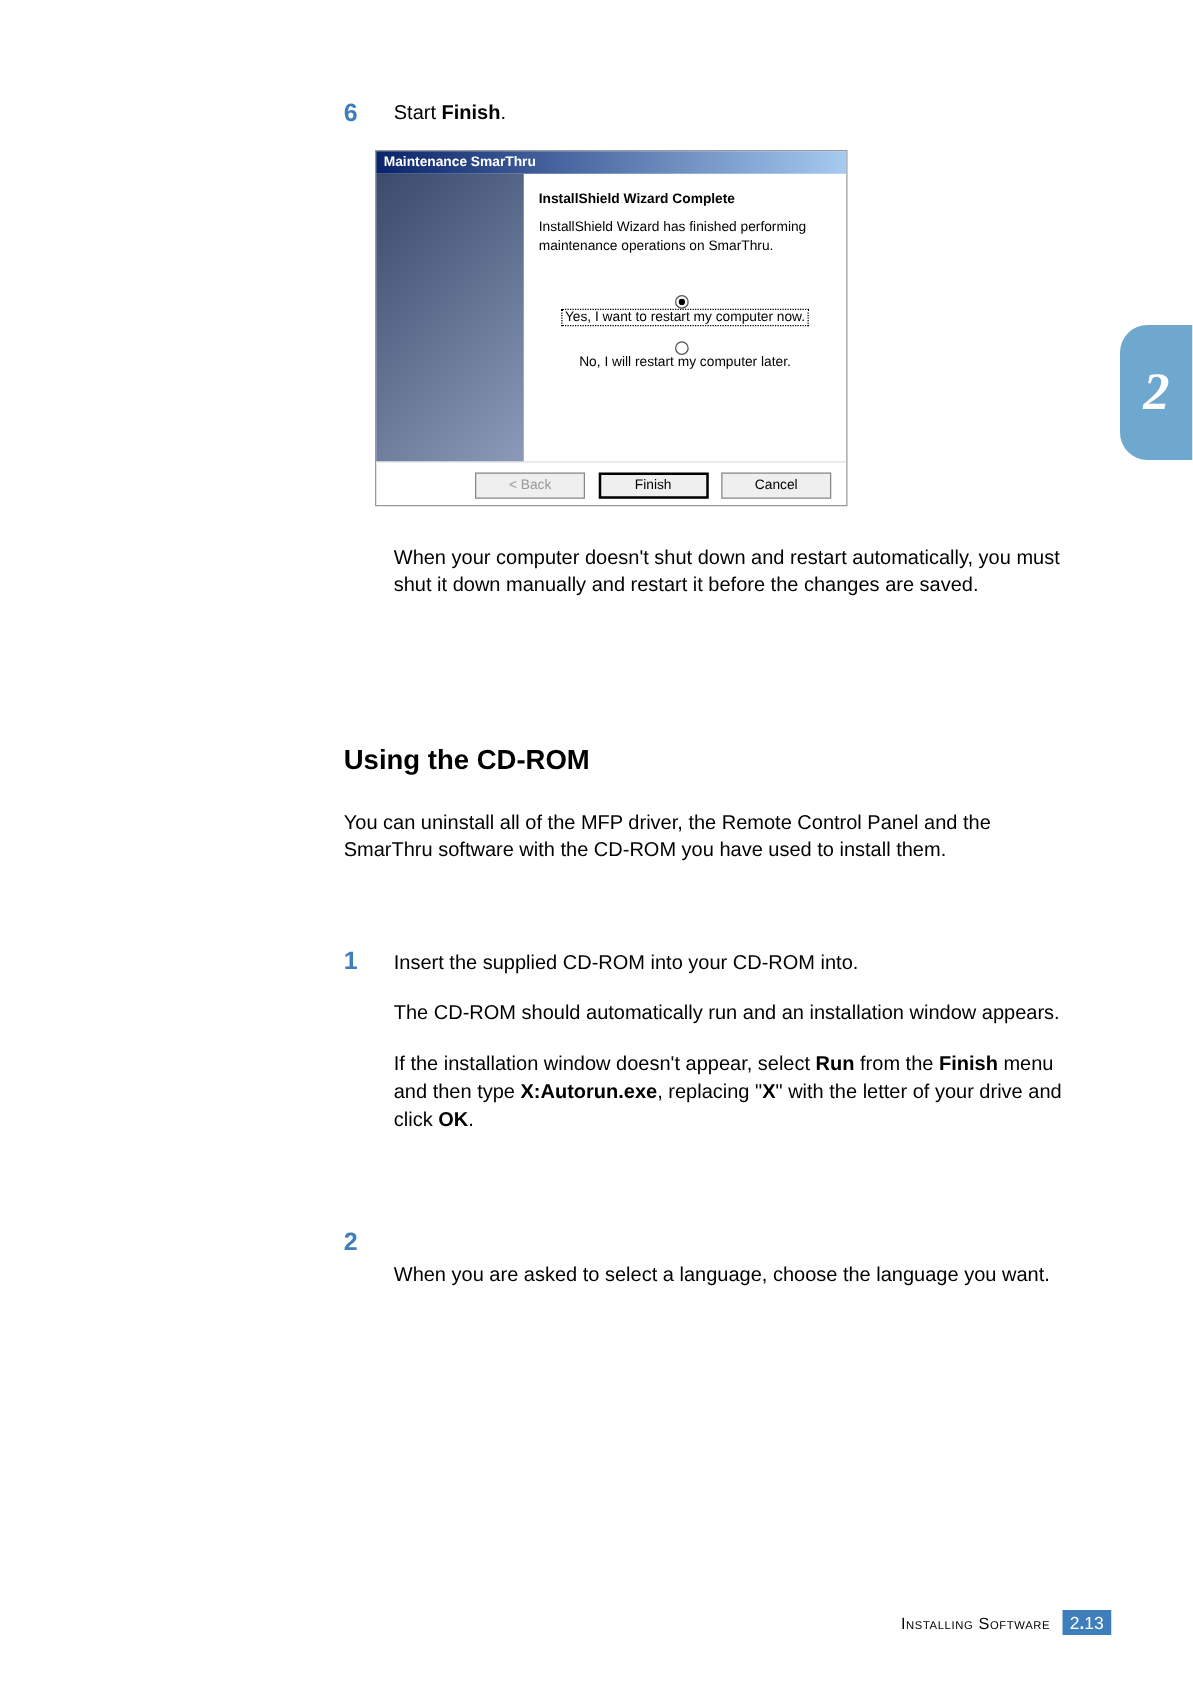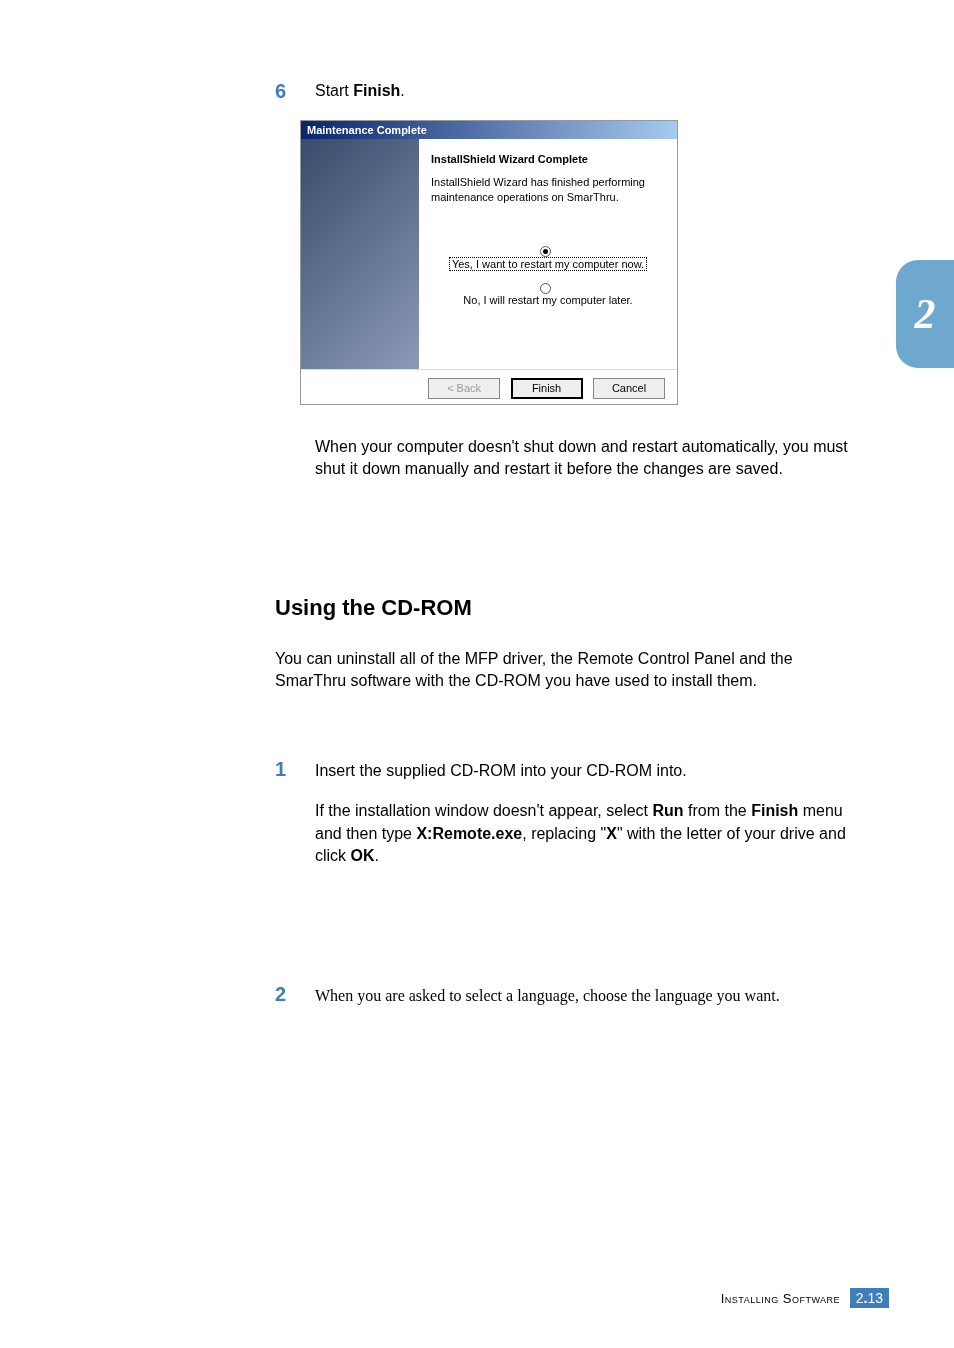--- a/index.html
+++ b/index.html
@@ -44,37 +44,37 @@
       width: 118px;
       background: linear-gradient(135deg, #3a4a6a 0%, #5a6a8a 40%, #8a9ab8 100%);
     }
     .dialog-main {
       flex: 1;
       padding: 14px 12px;
       font-size: 11px;
       color: #000;
     }
     .dialog-heading { font-weight: bold; font-size: 11px; margin-bottom: 10px; }
-    .dialog-para { margin-bottom: 40px; line-height: 1.4; }
+    .dialog-para { margin-bottom: 30px; line-height: 1.4; }
     .radio-row { display: flex; align-items: center; margin-bottom: 12px; flex-direction: column; }
     .radio-circle {
       width: 11px; height: 11px; border: 1px solid #555; border-radius: 50%;
       margin-right: 6px; display: flex; align-items: center; justify-content: center;
       background: #fff;
     }
     .radio-dot { width: 5px; height: 5px; background: #000; border-radius: 50%; }
     .radio-label-focus { border: 1px dotted #000; padding: 0 2px; }
     .dialog-footer {
       padding: 8px 12px;
       text-align: right;
       border-top: 1px solid #ddd;
     }
     .dlg-btn {
       display: inline-block;
-      width: 72px;
+      width: 88px;
       height: 21px;
       font-size: 11px;
       border: 1px solid #888;
       background: #efefef;
       margin-left: 6px;
       text-align: center;
       line-height: 19px;
       vertical-align: middle;
     }
     .dlg-btn.disabled { color: #999; background: #efefef; }
@@ -99,21 +99,21 @@
       top: 648px;
       left: 275px;
       width: 585px;
       font-size: 16px;
       line-height: 1.4;
     }
     .step1 { top: 758px; left: 275px; }
     .step1-block { position: absolute; top: 760px; left: 315px; width: 540px; font-size: 16px; line-height: 1.4; }
     .step1-block p { margin-bottom: 18px; }
     .step2 { top: 983px; left: 275px; }
-    .step2-text { position: absolute; top: 985px; left: 315px; width: 540px; font-size: 16px; line-height: 1.4; font-family: Liberation Serif, serif; }
+    .step2-text { position: absolute; top: 1010px; left: 315px; width: 540px; font-size: 16px; line-height: 1.4; }
     .chapter-tab {
       position: absolute;
       top: 260px;
       right: 0;
       width: 58px;
       height: 108px;
       background: #6fa8cf;
       border-radius: 22px 0 0 22px;
       color: #fff;
       font-size: 42px;
@@ -147,21 +147,21 @@
   </style>
 </head>
 <body>
 
 <div class="step-num step6">6</div>
 <div class="step6-text">
   <span>Start </span><span class="bold">Finish</span><span>.</span>
 </div>
 
 <div class="dialog">
-  <div class="dialog-titlebar">Maintenance Complete</div>
+  <div class="dialog-titlebar">Maintenance SmarThru</div>
   <div class="dialog-body">
     <div class="dialog-sidebar"></div>
     <div class="dialog-main">
       <div class="dialog-heading">InstallShield Wizard Complete</div>
       <div class="dialog-para">InstallShield Wizard has finished performing maintenance operations on SmarThru.</div>
       <div class="radio-row">
         <span class="radio-circle">
             <span class="radio-dot"></span>
           </span>
         <span class="radio-label-focus">Yes, I want to restart my computer now.</span>
@@ -181,22 +181,23 @@
 
 <div class="para-after-dialog">When your computer doesn't shut down and restart automatically, you must shut it down manually and restart it before the changes are saved.</div>
 
 <div class="section-heading">Using the CD-ROM</div>
 
 <div class="section-intro">You can uninstall all of the MFP driver, the Remote Control Panel and the SmarThru software with the CD-ROM you have used to install them.</div>
 
 <div class="step-num step1">1</div>
 <div class="step1-block">
   <p>Insert the supplied CD-ROM into your CD-ROM into.</p>
+  <p>The CD-ROM should automatically run and an installation window appears.</p>
   <p>
-    <span>If the installation window doesn't appear, select </span><span class="bold">Run</span><span> from the </span><span class="bold">Finish</span><span> menu and then type </span><span class="bold">X:Remote.exe</span><span>, replacing "</span><span class="bold">X</span><span>" with the letter of your drive and click </span><span class="bold">OK</span><span>.</span>
+    <span>If the installation window doesn't appear, select </span><span class="bold">Run</span><span> from the </span><span class="bold">Finish</span><span> menu and then type </span><span class="bold">X:Autorun.exe</span><span>, replacing "</span><span class="bold">X</span><span>" with the letter of your drive and click </span><span class="bold">OK</span><span>.</span>
   </p>
 </div>
 
 <div class="step-num step2">2</div>
 <div class="step2-text">When you are asked to select a language, choose the language you want.</div>
 
 <div class="chapter-tab">2</div>
 
 <div class="footer">
   <span class="footer-label">Installing Software</span>

